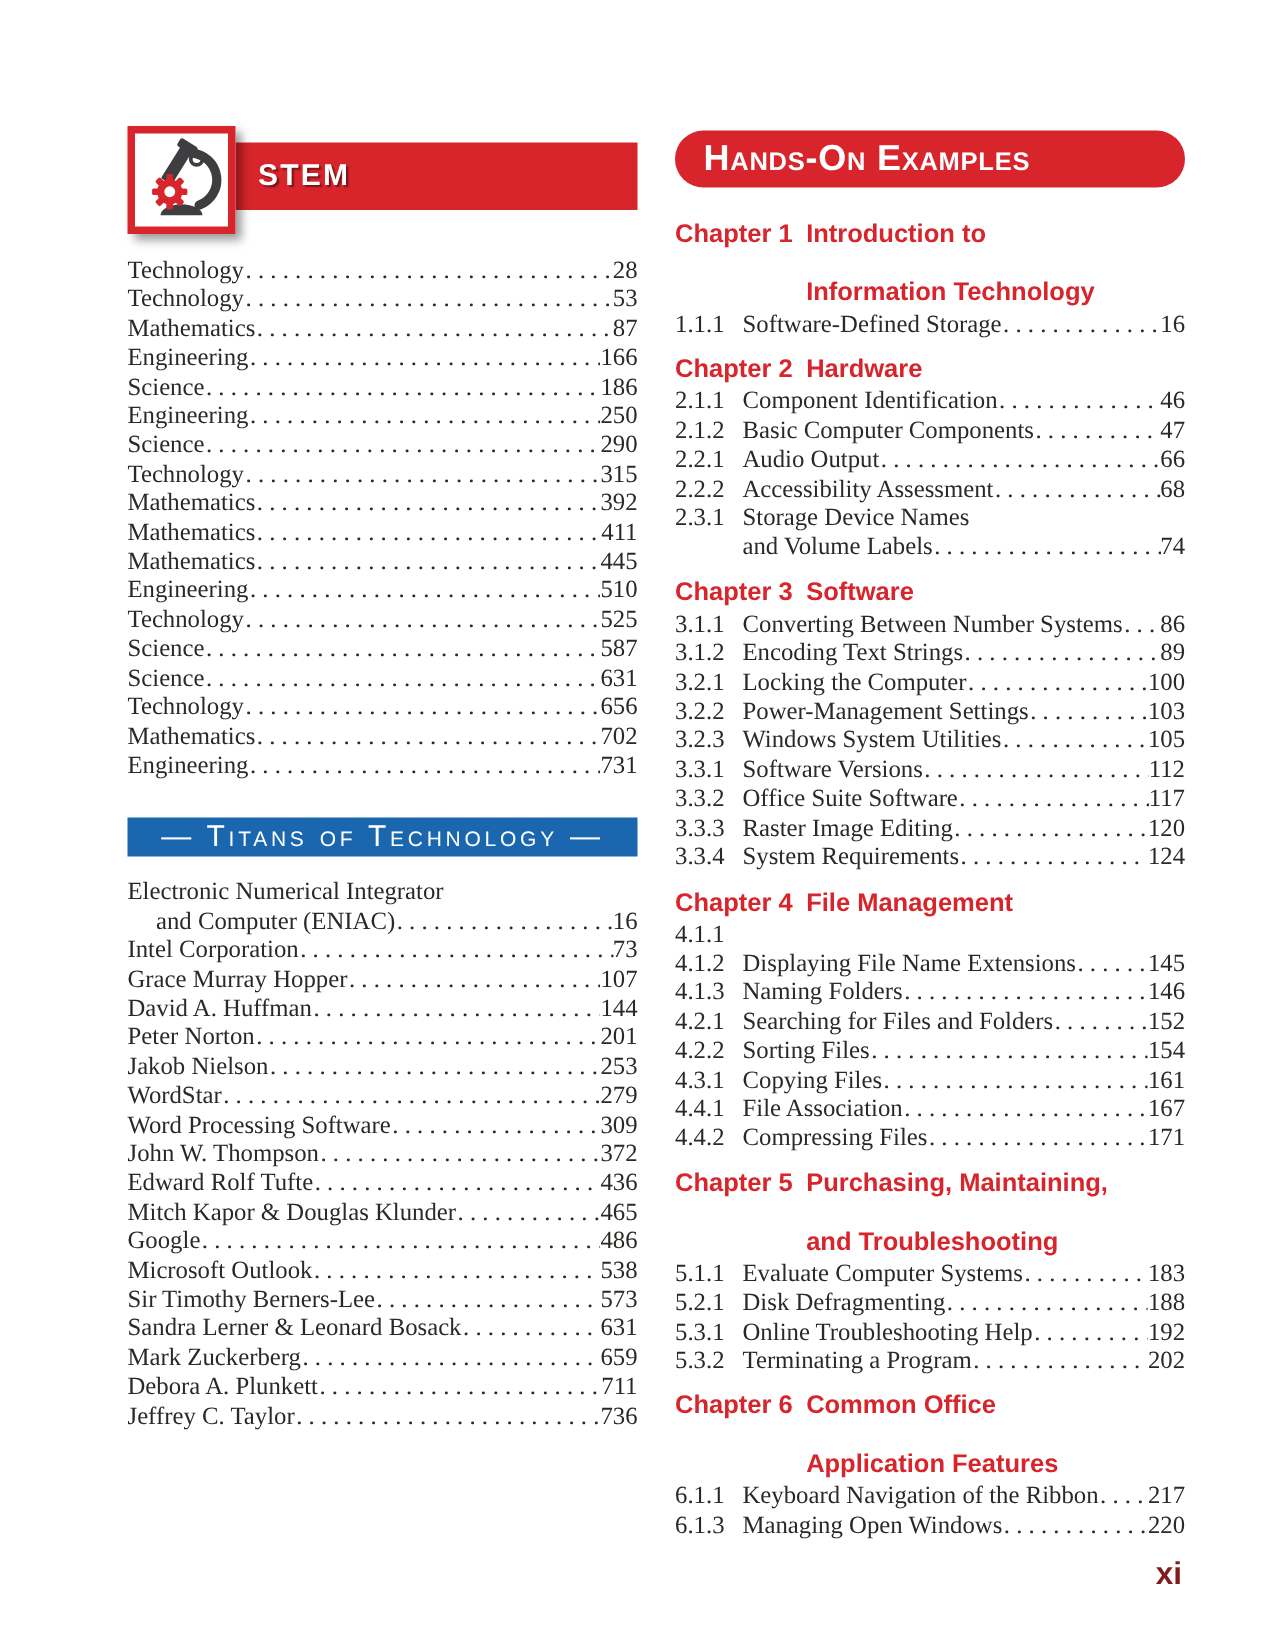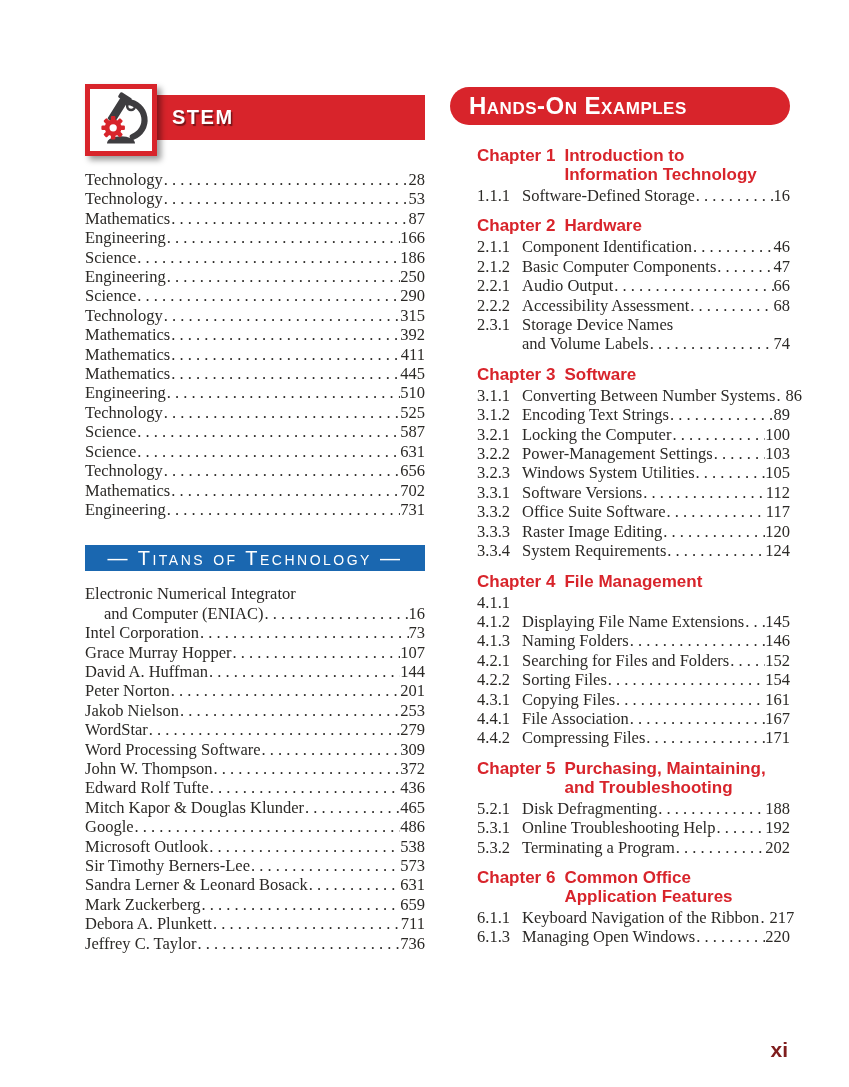--- a/index.html
+++ b/index.html
@@ -52,28 +52,28 @@
 
   
   .hands-on-pill{
     height:38px;border-radius:19px;background:var(--red);color:#fff;
     display:flex;align-items:center;padding-left:19px;box-sizing:border-box;
     font-family:"Liberation Sans",sans-serif;font-weight:bold;font-variant:small-caps;
     font-size:24px;letter-spacing:0.5px;white-space:nowrap;
   }
 
   
-  .chapter{margin-top:11px;margin-left:27px;}
+  .chapter{margin-top:11px;}
   .chapter:first-of-type{margin-top:21px;}
   .ch-head{
     display:flex;font-family:"Liberation Sans",sans-serif;font-weight:bold;
     color:var(--red);font-size:17px;line-height:19px;
   }
   .ch-num{white-space:nowrap;margin-right:9px;}
-  .ch-title{display:flex;flex-direction:column;}
+  .ch-title{display:flex;flex-direction:column;gap:20px;}
   .ch-line{display:block;white-space:nowrap;}
   .sections{margin-top:2px;font-size:16.5px;line-height:19.4px;}
   .sec{display:flex;align-items:baseline;}
   .sec-num{width:45px;flex:none;}
   .sec-body{flex:1;display:flex;flex-direction:column;min-width:0;}
   .sec-line{display:block;white-space:nowrap;}
 
   
   .folio{
     position:absolute;right:61px;top:1038px;
@@ -581,20 +581,30 @@
         <section class="chapter">
           <div class="ch-head">
             <span class="ch-num">Chapter 5</span>
             <span class="ch-title">
               <span class="ch-line">Purchasing, Maintaining,</span>
               <span class="ch-line">and Troubleshooting</span>
             </span>
           </div>
           <div class="sections">
             <div class="sec">
+              <span class="sec-num">5.1.1</span>
+              <span class="sec-body">
+                <div class="toc-row">
+                  <span class="lbl">Evaluate Computer Systems</span>
+                  <span class="dots"></span>
+                  <span class="pg">183</span>
+                </div>
+              </span>
+            </div>
+            <div class="sec">
               <span class="sec-num">5.2.1</span>
               <span class="sec-body">
                 <div class="toc-row">
                   <span class="lbl">Disk Defragmenting</span>
                   <span class="dots"></span>
                   <span class="pg">188</span>
                 </div>
               </span>
             </div>
             <div class="sec">

